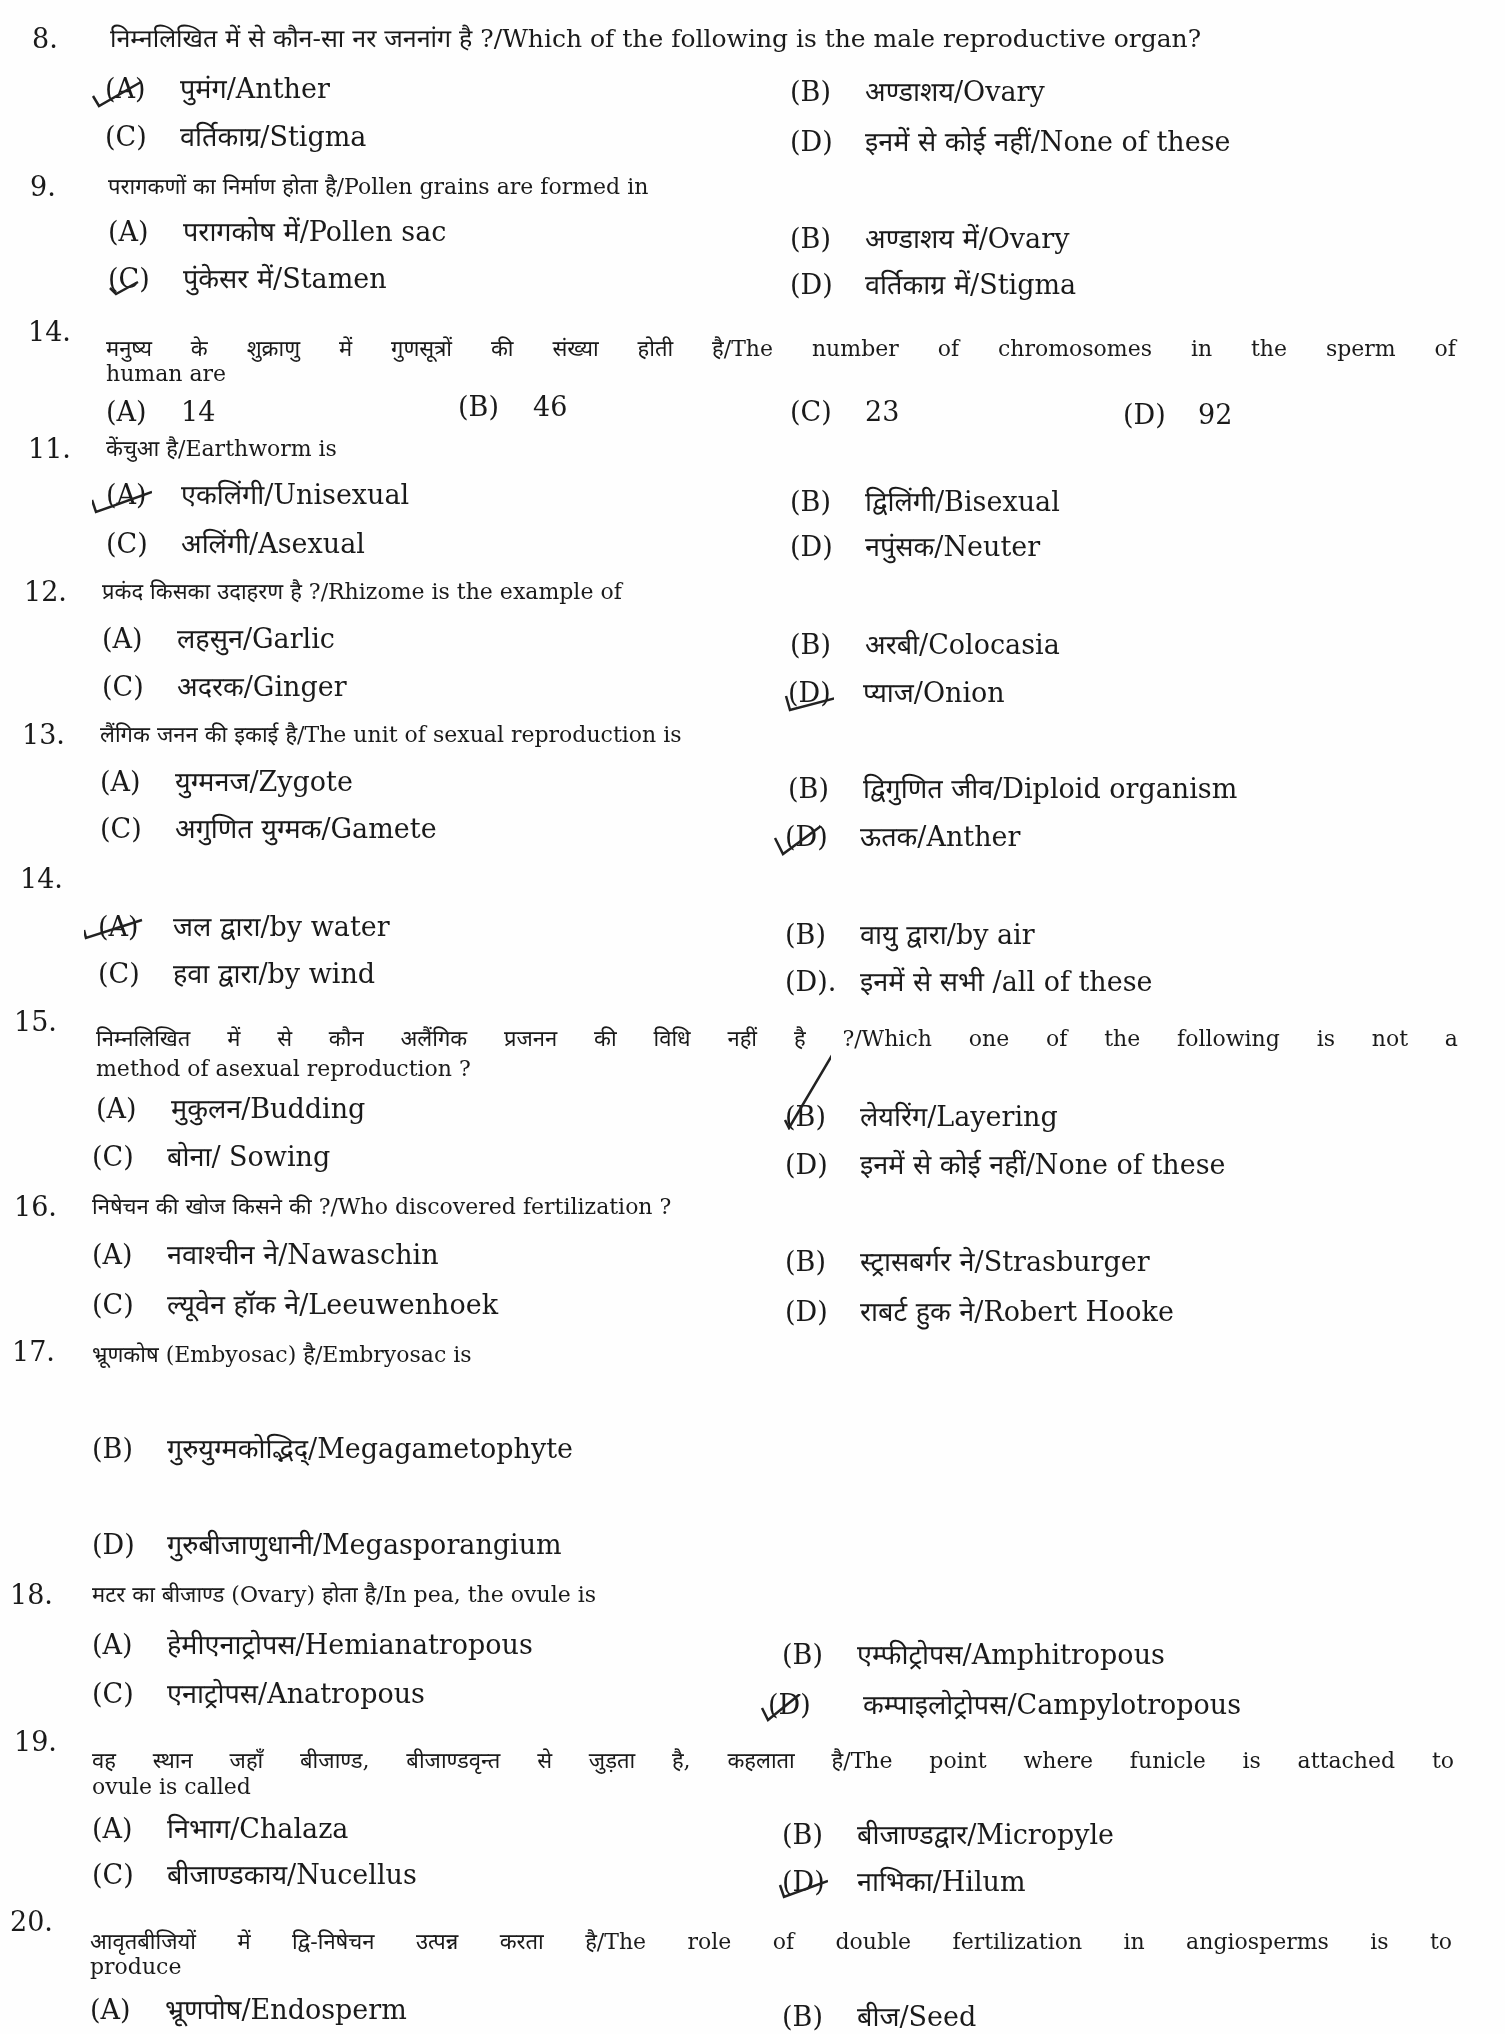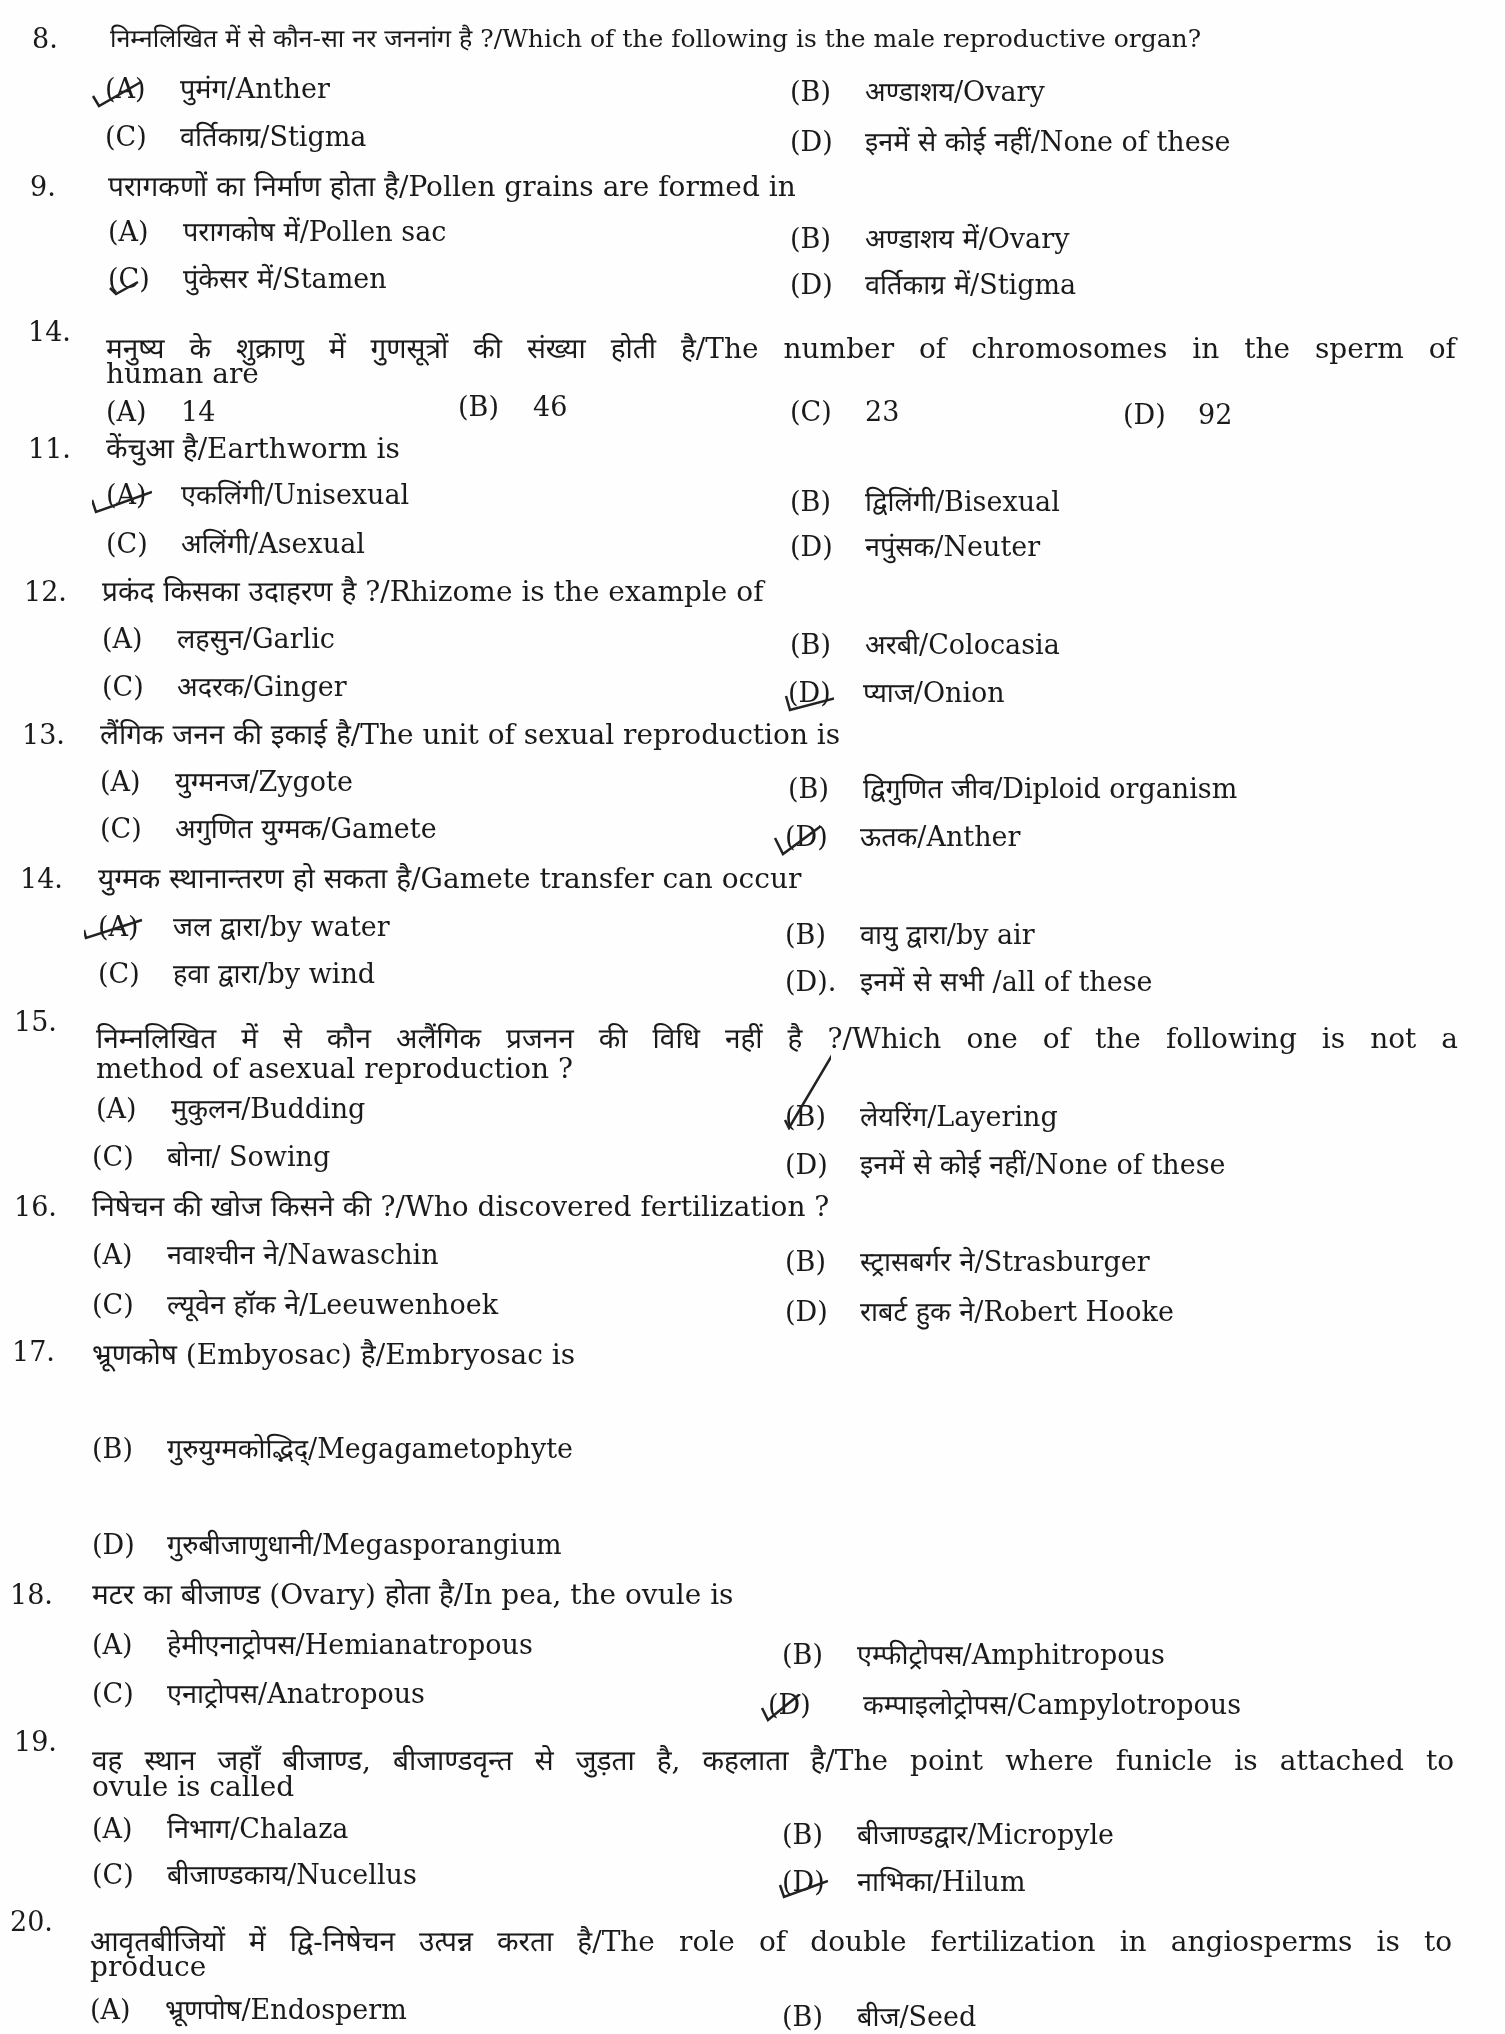--- a/index.html
+++ b/index.html
@@ -1,20 +1,20 @@
 <!DOCTYPE html>
 <html><head>
 <meta charset="utf-8">
 <style>
   html, body { margin: 0; padding: 0; background: #ffffff; }
   body { width: 1505px; height: 2034px; position: relative; overflow: hidden;
          font-family: "DejaVu Serif", "Liberation Serif", serif; color: #1a1a1a; }
   .page { position: absolute; left: 0; top: 0; width: 1505px; height: 2034px; background: #fefefe; }
   .qnum { position: absolute; font-size: 27px; line-height: 34px; }
-  .stem { position: absolute; font-size: 28px; line-height: 34px; white-space: nowrap; }
+  .stem { position: absolute; font-size: 22px; line-height: 34px; white-space: nowrap; }
   .stem.justify { text-align: justify; text-align-last: justify; white-space: normal; margin-top: 17px; }
   .opt { position: absolute; font-size: 27px; line-height: 34px; white-space: nowrap; }
   .opt .lbl { display: inline-block; width: 75px; }
   .opt.marked .lbl { position: relative; }
   .tick { position: absolute; left: -14px; top: 6px; width: 60px; height: 30px; pointer-events: none; }
   .tick svg { width: 100%; height: 100%; }
 </style>
 </head>
 <body>
 
@@ -67,21 +67,20 @@
   <div class="qnum" style="left:22px;top:718px">13.</div>
   <div class="stem" style="left:100px;top:718px">लैंगिक जनन की इकाई है/The unit of sexual reproduction is</div>
   <div class="opt" style="left:100px;top:765px"><span class="lbl">(A)</span><span>युग्मनज/Zygote</span></div>
   <div class="opt" style="left:788px;top:772px"><span class="lbl">(B)</span><span>द्विगुणित जीव/Diploid organism</span></div>
   <div class="opt" style="left:100px;top:812px"><span class="lbl">(C)</span><span>अगुणित युग्मक/Gamete</span></div>
   <div class="opt marked" style="left:785px;top:820px"><span class="lbl">(D)</span><span class="tick"><svg viewBox="0 0 60 30">
           <path d="M4 12 L12 28 L50 0" stroke="#222" stroke-width="2.5" fill="none"></path>
         </svg></span><span>ऊतक/Anther</span></div>
 
   <div class="qnum" style="left:20px;top:862px">14.</div>
-  <div class="stem" style="left:98px;top:862px">युग्मक स्थानान्तरण हो सकता है/Gamete transfer can occur</div>
   <div class="opt marked" style="left:98px;top:910px"><span class="lbl">(A)</span><span class="tick"><svg viewBox="0 0 60 30">
           <path d="M0 14 L2 22 L58 4" stroke="#222" stroke-width="2.5" fill="none"></path>
         </svg></span><span>जल द्वारा/by water</span></div>
   <div class="opt" style="left:785px;top:918px"><span class="lbl">(B)</span><span>वायु द्वारा/by air</span></div>
   <div class="opt" style="left:98px;top:957px"><span class="lbl">(C)</span><span>हवा द्वारा/by wind</span></div>
   <div class="opt" style="left:785px;top:965px"><span class="lbl">(D).</span><span>इनमें से सभी /all of these</span></div>
 
   <div class="qnum" style="left:14px;top:1005px">15.</div>
   <div class="stem justify" style="left:96px;top:1005px;width:1362px">निम्नलिखित में से कौन अलैंगिक प्रजनन की विधि नहीं है ?/Which one of the following is not a</div>
   <div class="stem" style="left:96px;top:1052px">method of asexual reproduction ?</div>

